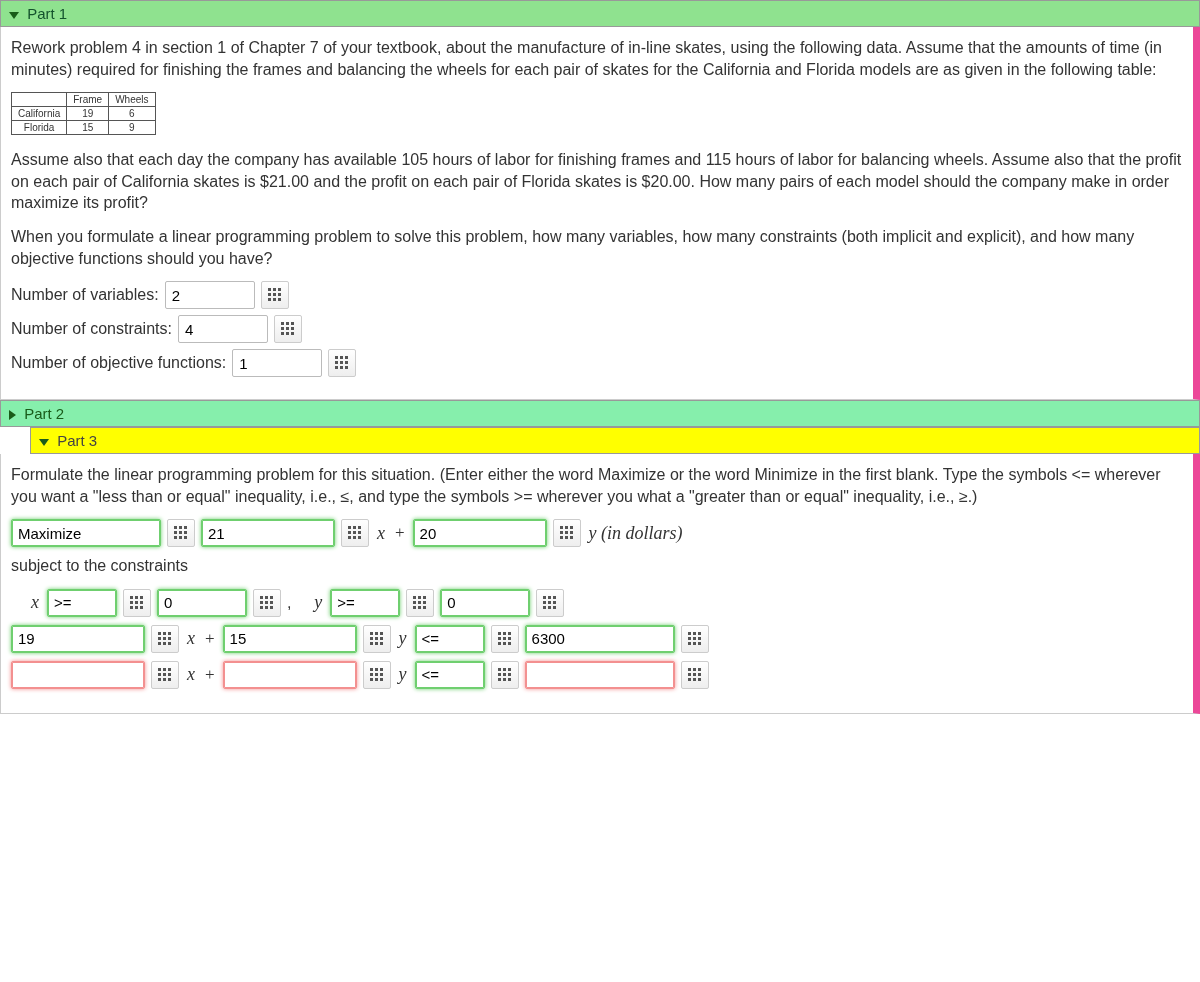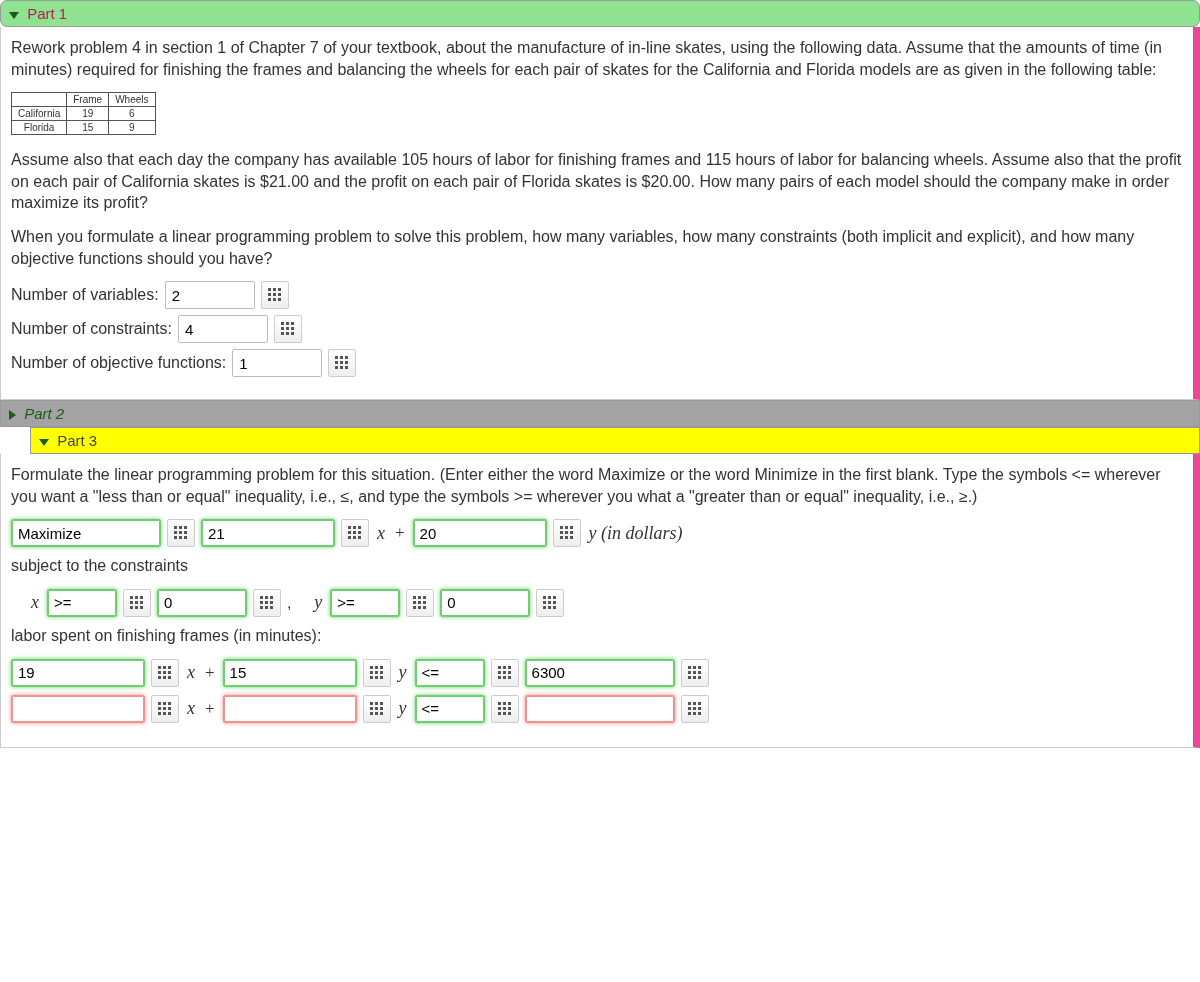--- a/index.html
+++ b/index.html
@@ -1,19 +1,19 @@
 <!DOCTYPE html>
 <html><head>
 <meta charset="utf-8">
 <style>
 * { box-sizing: border-box; }
 body { margin:0; font-family: Arial, Helvetica, sans-serif; font-size:16px; color:#333; background:#fff; }
 .section-header { padding:4px 8px; border:1px solid #999; font-size:15px; cursor:pointer; }
-.expanded { background:#8fe28f; color:#be185d;border-radius:7px; }
-.collapsed { background:#a3a3a3; color:#1a5c1a;font-style:italic; }
+.expanded { background:#8fe28f; color:#14532d; }
+.collapsed { background:#86efac; color:#1a5c1a; }
 .highlight { background:#ffff00; color:#444;margin-left:30px; }
 .triangle { display:inline-block; width:0; height:0; vertical-align:middle; margin-right:4px; }
 .tri-down { border-left:5px solid transparent; border-right:5px solid transparent; border-top:7px solid #1a5c1a; }
 .tri-right { border-top:5px solid transparent; border-bottom:5px solid transparent; border-left:7px solid #1a5c1a; }
 .content { padding:10px 10px 16px 10px; border-left:1px solid #ccc; border-right:7px solid #ec4899; border-bottom:1px solid #ccc; }
 .content p { margin:0 0 12px 0; line-height:1.35; }
 table.data-table { border-collapse:collapse; margin:2px 0 14px 0; }
 table.data-table td, table.data-table th { border:1px solid #555; padding:1px 6px; font-weight:normal; text-align:center; font-size:10px; }
 .field-row { margin:6px 0; display:flex; align-items:center; gap:6px; flex-wrap:wrap; }
 .field-label { font-size:16px; }
@@ -258,21 +258,20 @@
               <rect x="5" y="5" width="3" height="3"></rect>
               <rect x="10" y="5" width="3" height="3"></rect>
               <rect x="0" y="10" width="3" height="3"></rect>
               <rect x="5" y="10" width="3" height="3"></rect>
               <rect x="10" y="10" width="3" height="3"></rect>
             </g>
           </svg>
         </button>
   </div>
 
-  <p class="sub-label">labor spent on finishing frames (in minutes):</p>
   <div class="constraint-line" style="margin-left:0">
     <input class="ans correct w-lg" value="19" style="">
     <button class="kb-btn">
           <svg viewBox="0 0 14 14">
             <g fill="#555">
               <rect x="0" y="0" width="3" height="3"></rect>
               <rect x="5" y="0" width="3" height="3"></rect>
               <rect x="10" y="0" width="3" height="3"></rect>
               <rect x="0" y="5" width="3" height="3"></rect>
               <rect x="5" y="5" width="3" height="3"></rect>

